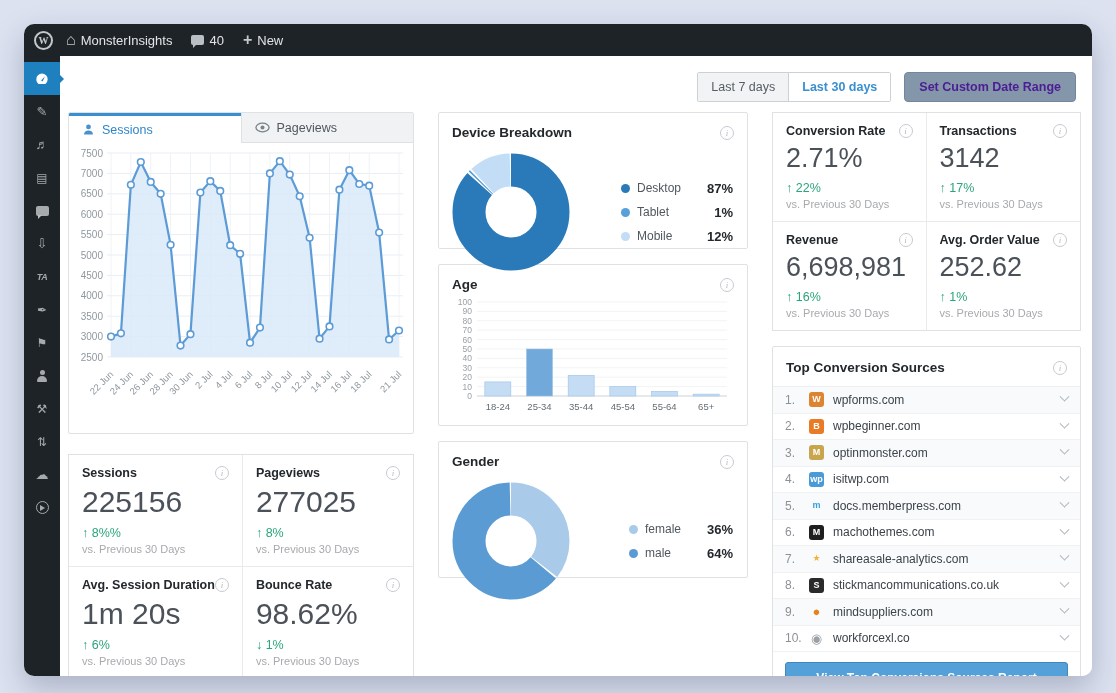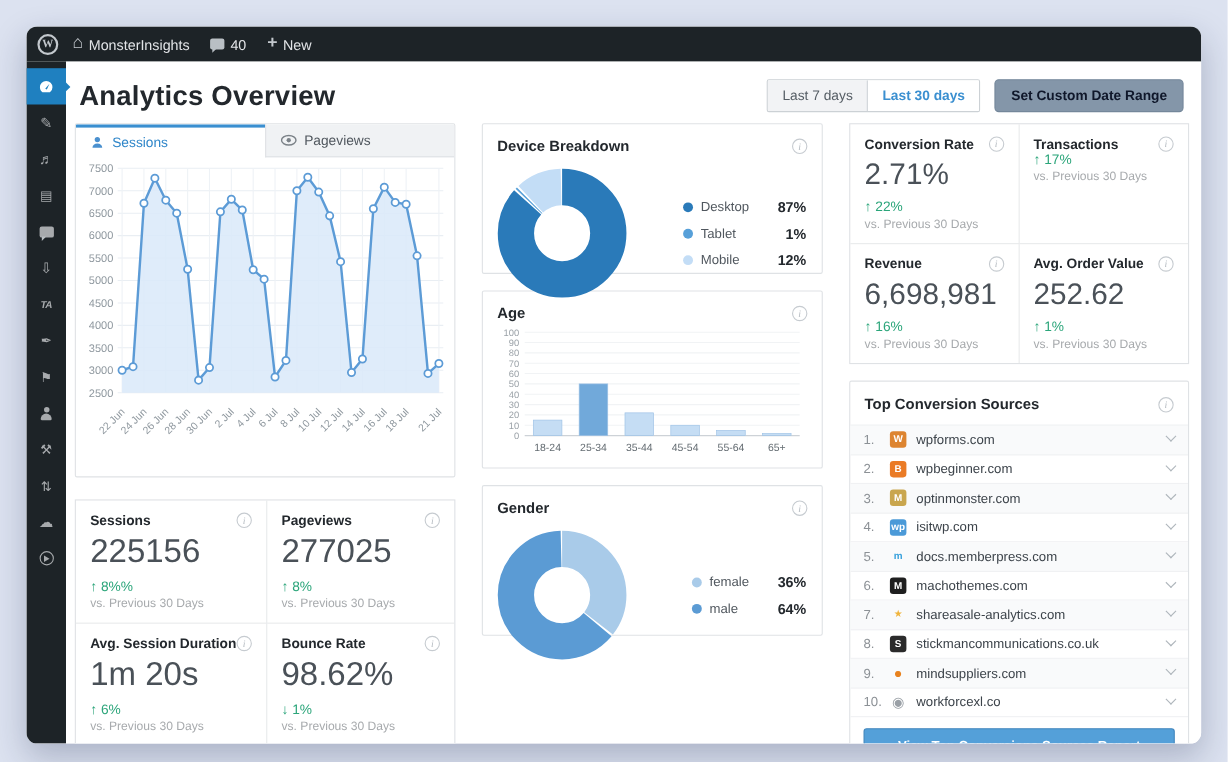--- a/index.html
+++ b/index.html
@@ -47,21 +47,21 @@
   .ta-txt { font-size:9px; font-weight:bold; font-style:italic; letter-spacing:-.5px; }
   
   .content { flex:1; background:#fff; overflow:hidden; padding:0 14px 0 4px; }
   .content-header { display:flex; align-items:center; padding:16px 2px 10px 8px; }
   .page-title { font-size:25px; font-weight:bold; color:#23282d; letter-spacing:.2px; }
   .header-controls { margin-left:auto; display:flex; gap:13px; align-items:center; }
   .seg-group { display:flex; border:1px solid #ccd1d5; border-radius:2px; overflow:hidden; background:#fff; }
   .seg-btn { padding:7px 13px; font-size:12.5px; color:#555d64; background:#f2f3f5; cursor:pointer; border-right:1px solid #ccd1d5; }
   .seg-btn:last-child { border-right:none; }
   .seg-btn.active { background:#fff; color:#3a8fd0; font-weight:bold; }
-  .custom-range-btn { padding:7px 14px; font-size:12.5px; font-weight:bold; color:#0f172a;
+  .custom-range-btn { padding:7px 14px; font-size:12.5px; font-weight:bold; color:#4c1d95;
     background:#8496a9; border:1px solid #74879a; border-radius:4px; cursor:pointer; }
   
   .columns { display:flex; gap:24px; padding-left:4px; }
   .col1 { width:346px; flex:0 0 346px; }
   .col2 { width:310px; flex:0 0 310px; }
   .col3 { width:309px; flex:0 0 309px; }
   .card { background:#fff; border:1px solid #dfe2e5; border-radius:2px; }
   .card-title-row { display:flex; align-items:center; padding:12px 13px 8px; }
   .card-title { font-size:13.5px; font-weight:bold; color:#23282d; }
   .info-ic { margin-left:auto; width:14px; height:14px; border:1px solid #c6cbd0; border-radius:50%;
@@ -204,21 +204,20 @@
           <span style="display:grid;place-items:center;">
             <span class="playc">
               <i></i>
             </span>
           </span>
         </div>
       </div>
 
     <div class="content">
       <div class="content-header">
-        <h1 class="page-title">Analytics Overview</h1>
         <div class="header-controls">
           <div class="seg-group">
             <span class="seg-btn">Last 7 days</span>
             <span class="seg-btn active">Last 30 days</span>
           </div>
           <button class="custom-range-btn">Set Custom Date Range</button>
         </div>
       </div>
 
       <div class="columns">
@@ -479,20 +478,21 @@
                 </div>
                 <div class="kpi-value">2.71%</div>
                 <div class="kpi-delta"><span>↑</span> 22%</div>
                 <div class="kpi-note">vs. Previous 30 Days</div>
               </div>
               <div class="kpi-cell">
                 <div class="kpi-title-row">
                   <span class="kpi-title">Transactions</span>
                   <span class="info-ic">i</span>
                 </div>
+                <div class="kpi-value">3142</div>
                 <div class="kpi-delta"><span>↑</span> 17%</div>
                 <div class="kpi-note">vs. Previous 30 Days</div>
               </div>
               <div class="kpi-cell">
                 <div class="kpi-title-row">
                   <span class="kpi-title">Revenue</span>
                   <span class="info-ic">i</span>
                 </div>
                 <div class="kpi-value">6,698,981</div>
                 <div class="kpi-delta"><span>↑</span> 16%</div>

